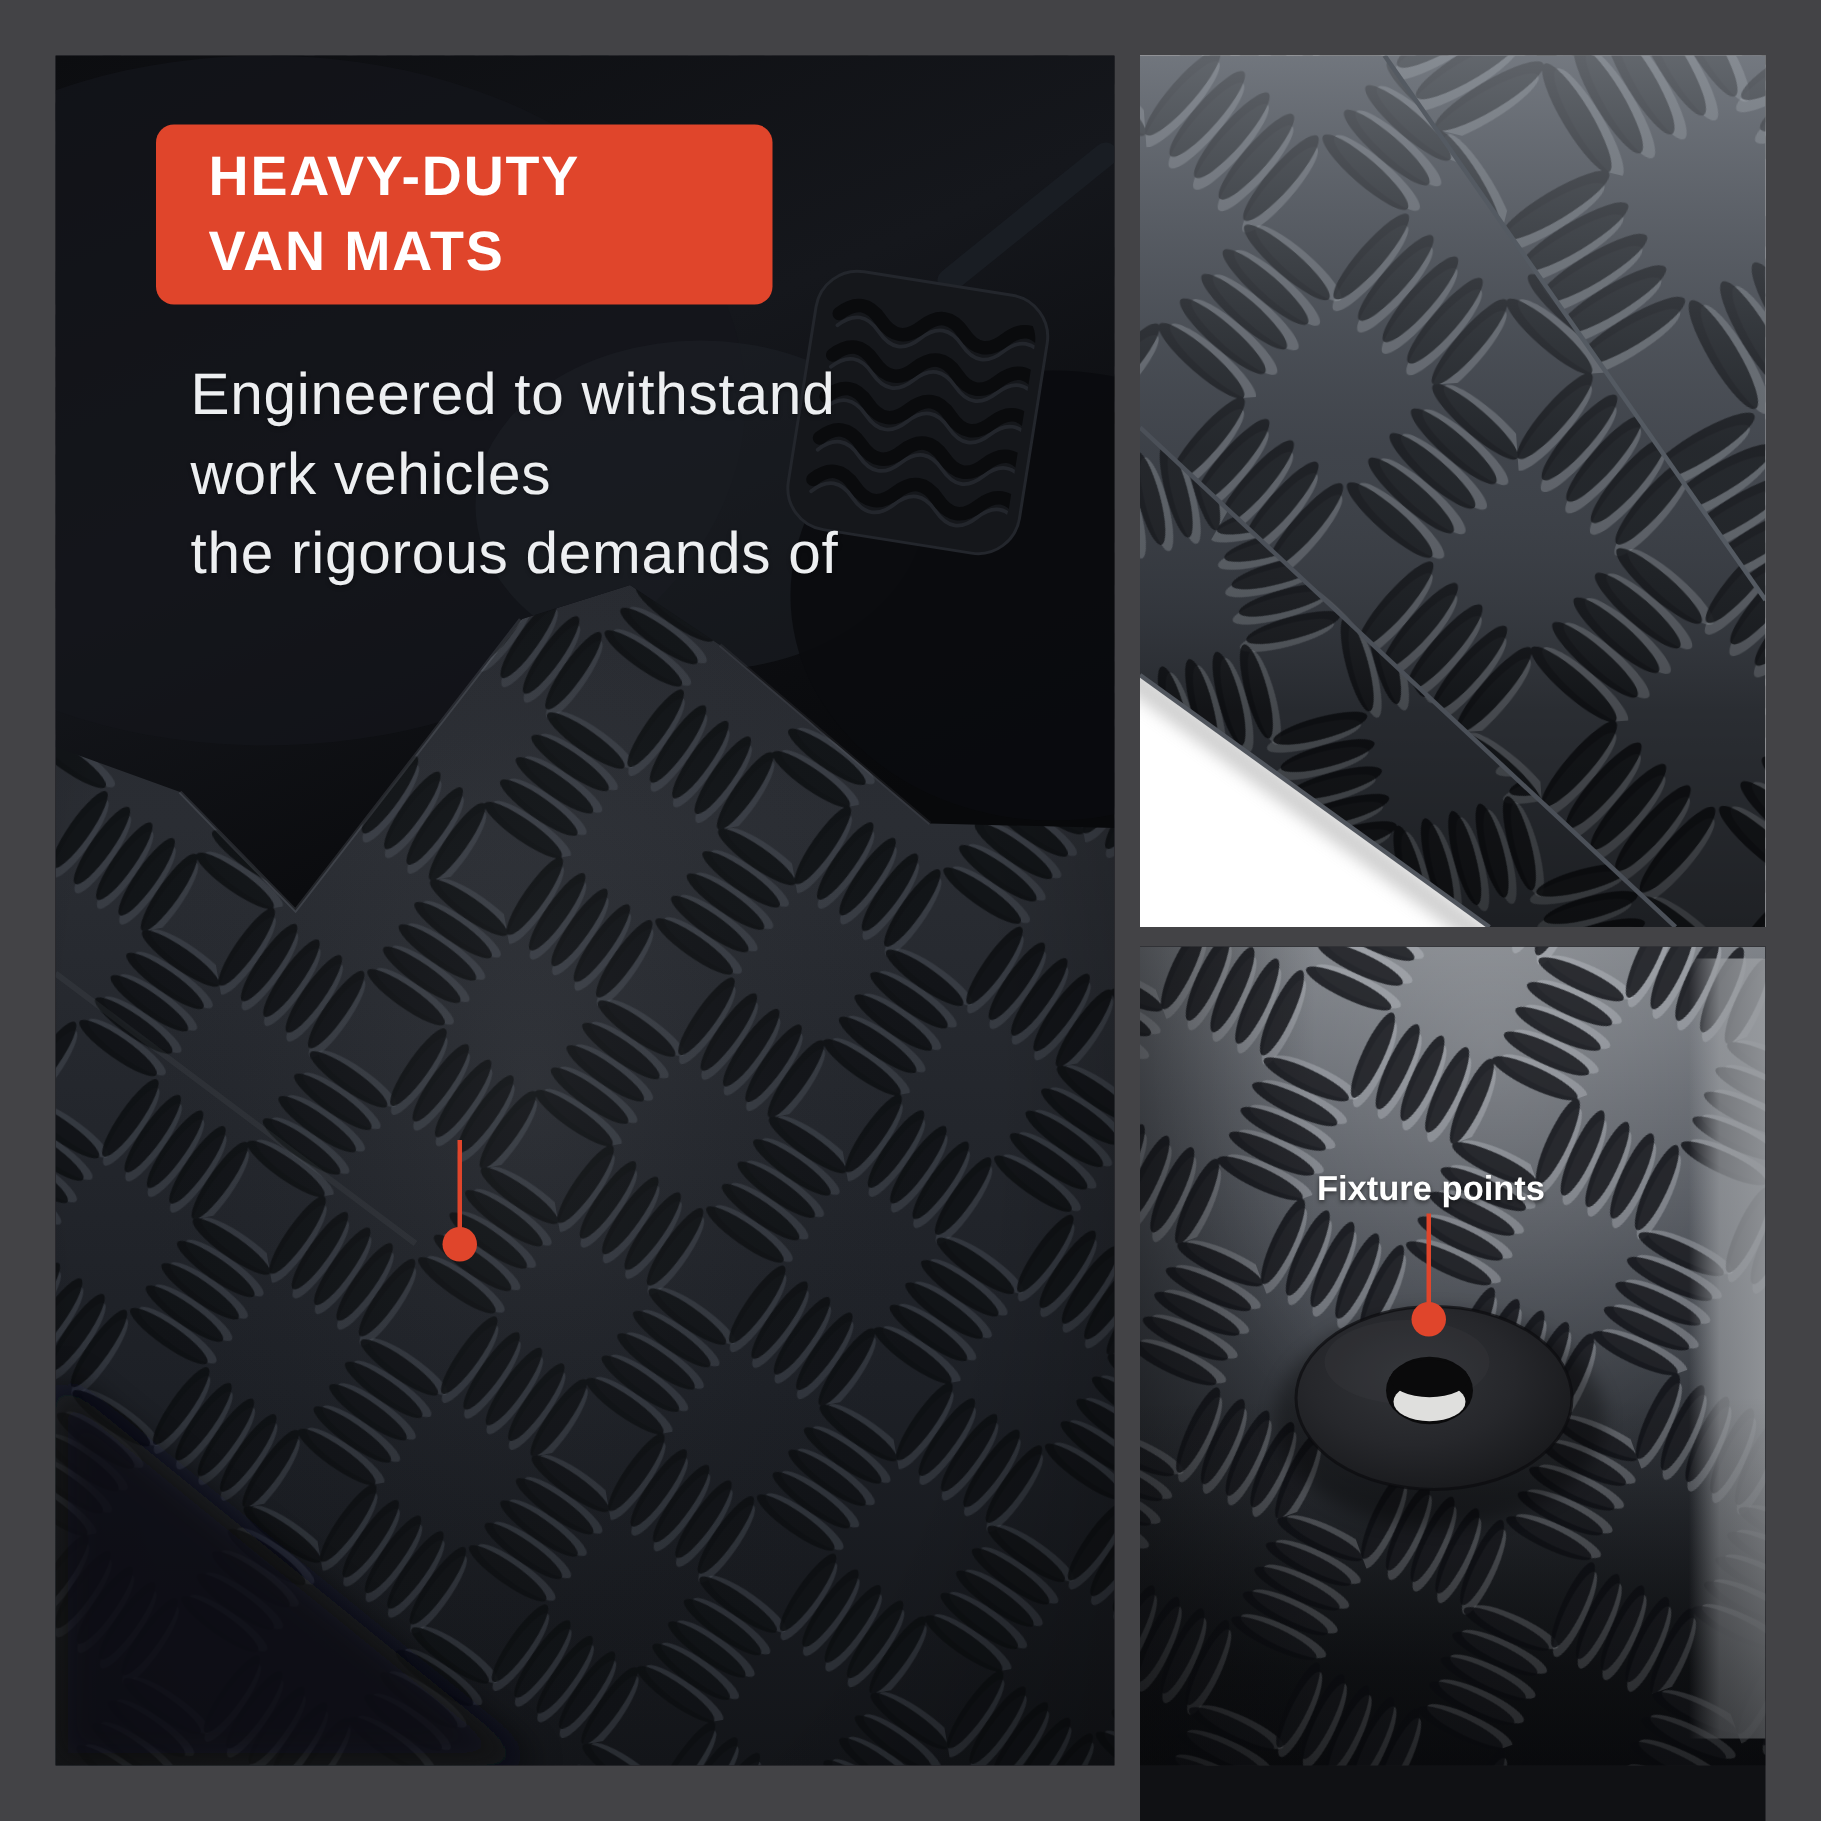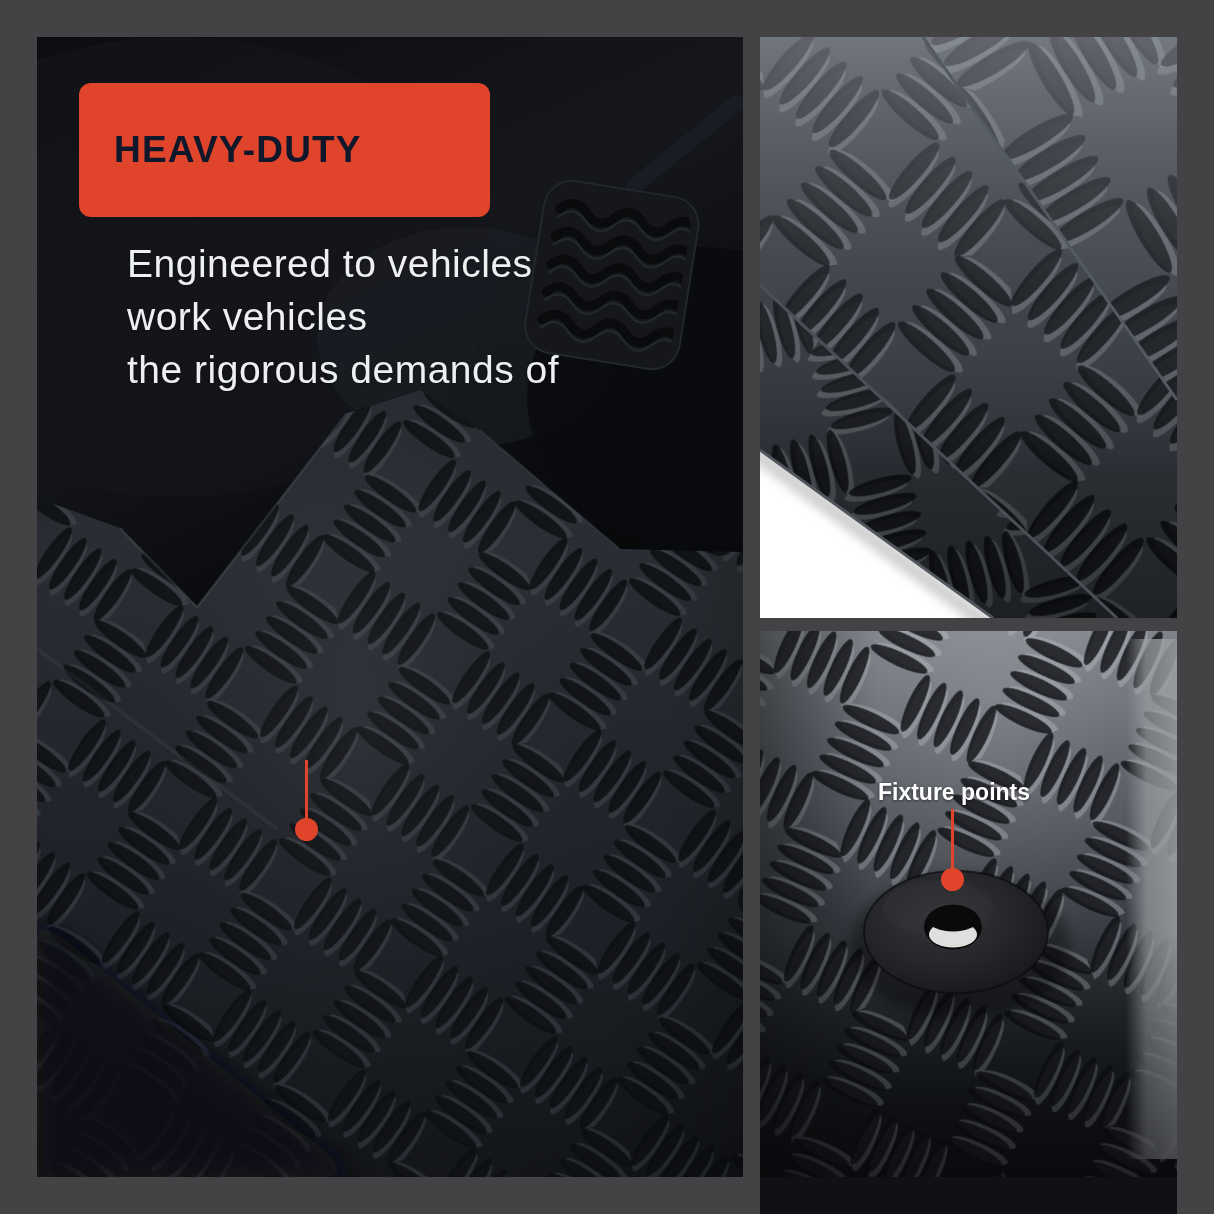--- a/index.html
+++ b/index.html
@@ -11,26 +11,26 @@
     --accent:#E0452B;
   }
   .frame{position:absolute;inset:0;}
   .panel{position:absolute;overflow:hidden;background:#101114;}
   .panel-left{left:37px;top:37px;width:706px;height:1140px;}
   .panel-tr{left:760px;top:37px;width:417px;height:581px;background:#ffffff;}
   .panel-br{left:760px;top:631px;width:417px;height:616px;}
   .photo{position:absolute;left:0;top:0;display:block;}
 
   .badge{
-    position:absolute;left:42px;top:46px;width:411px;height:134px;
+    position:absolute;left:67px;top:46px;width:411px;height:120px;
     background:var(--accent,#E0452B);
     border-radius:12px;
     display:flex;flex-direction:column;justify-content:center;
     padding-left:35px;box-sizing:border-box;
-    color:#0f172a;font-size:37px;font-weight:700;letter-spacing:1.2px;
+    color:#ffffff;font-size:37px;font-weight:700;letter-spacing:1.2px;
     line-height:50px;
   }
   .desc{
     position:absolute;left:90px;top:200px;
     color:#edeff1;font-size:39px;font-weight:300;letter-spacing:0.5px;
     line-height:53px;
     text-shadow:0 1px 3px rgba(0,0,0,0.35);
   }
   .callout{
     color:#ffffff;font-weight:700;
@@ -137,24 +137,25 @@
       </g>
       <polyline points="310,376 160,570 83,491" fill="none" stroke="#aeb6c2" stroke-opacity="0.15" stroke-width="2.5"></polyline>
       <polyline points="583,512 443,393" fill="none" stroke="#aeb6c2" stroke-opacity="0.08" stroke-width="2.5"></polyline>
 
       <path d="M0,880 L320,1140 L0,1140 Z" fill="#0c0e12" opacity="0.85" filter="url(#fbL)"></path>
       <line x1="0" y1="612" x2="240" y2="792" stroke="#9aa2ac" stroke-opacity="0.08" stroke-width="4"></line>
     </svg>
 
     <div class="badge">
       <span>HEAVY-DUTY</span>
+      <span>VAN MATS</span>
     </div>
 
     <div class="desc">
-      <div>Engineered to vehicles</div>
+      <div>Engineered to withstand</div>
       <div>work vehicles</div>
       <div>the rigorous demands of</div>
     </div>
 
     <div class="callout callout-left">
     </div>
     <div class="pointer-line pl-left"></div>
     <div class="pointer-dot pd-left"></div>
   </section>
 

